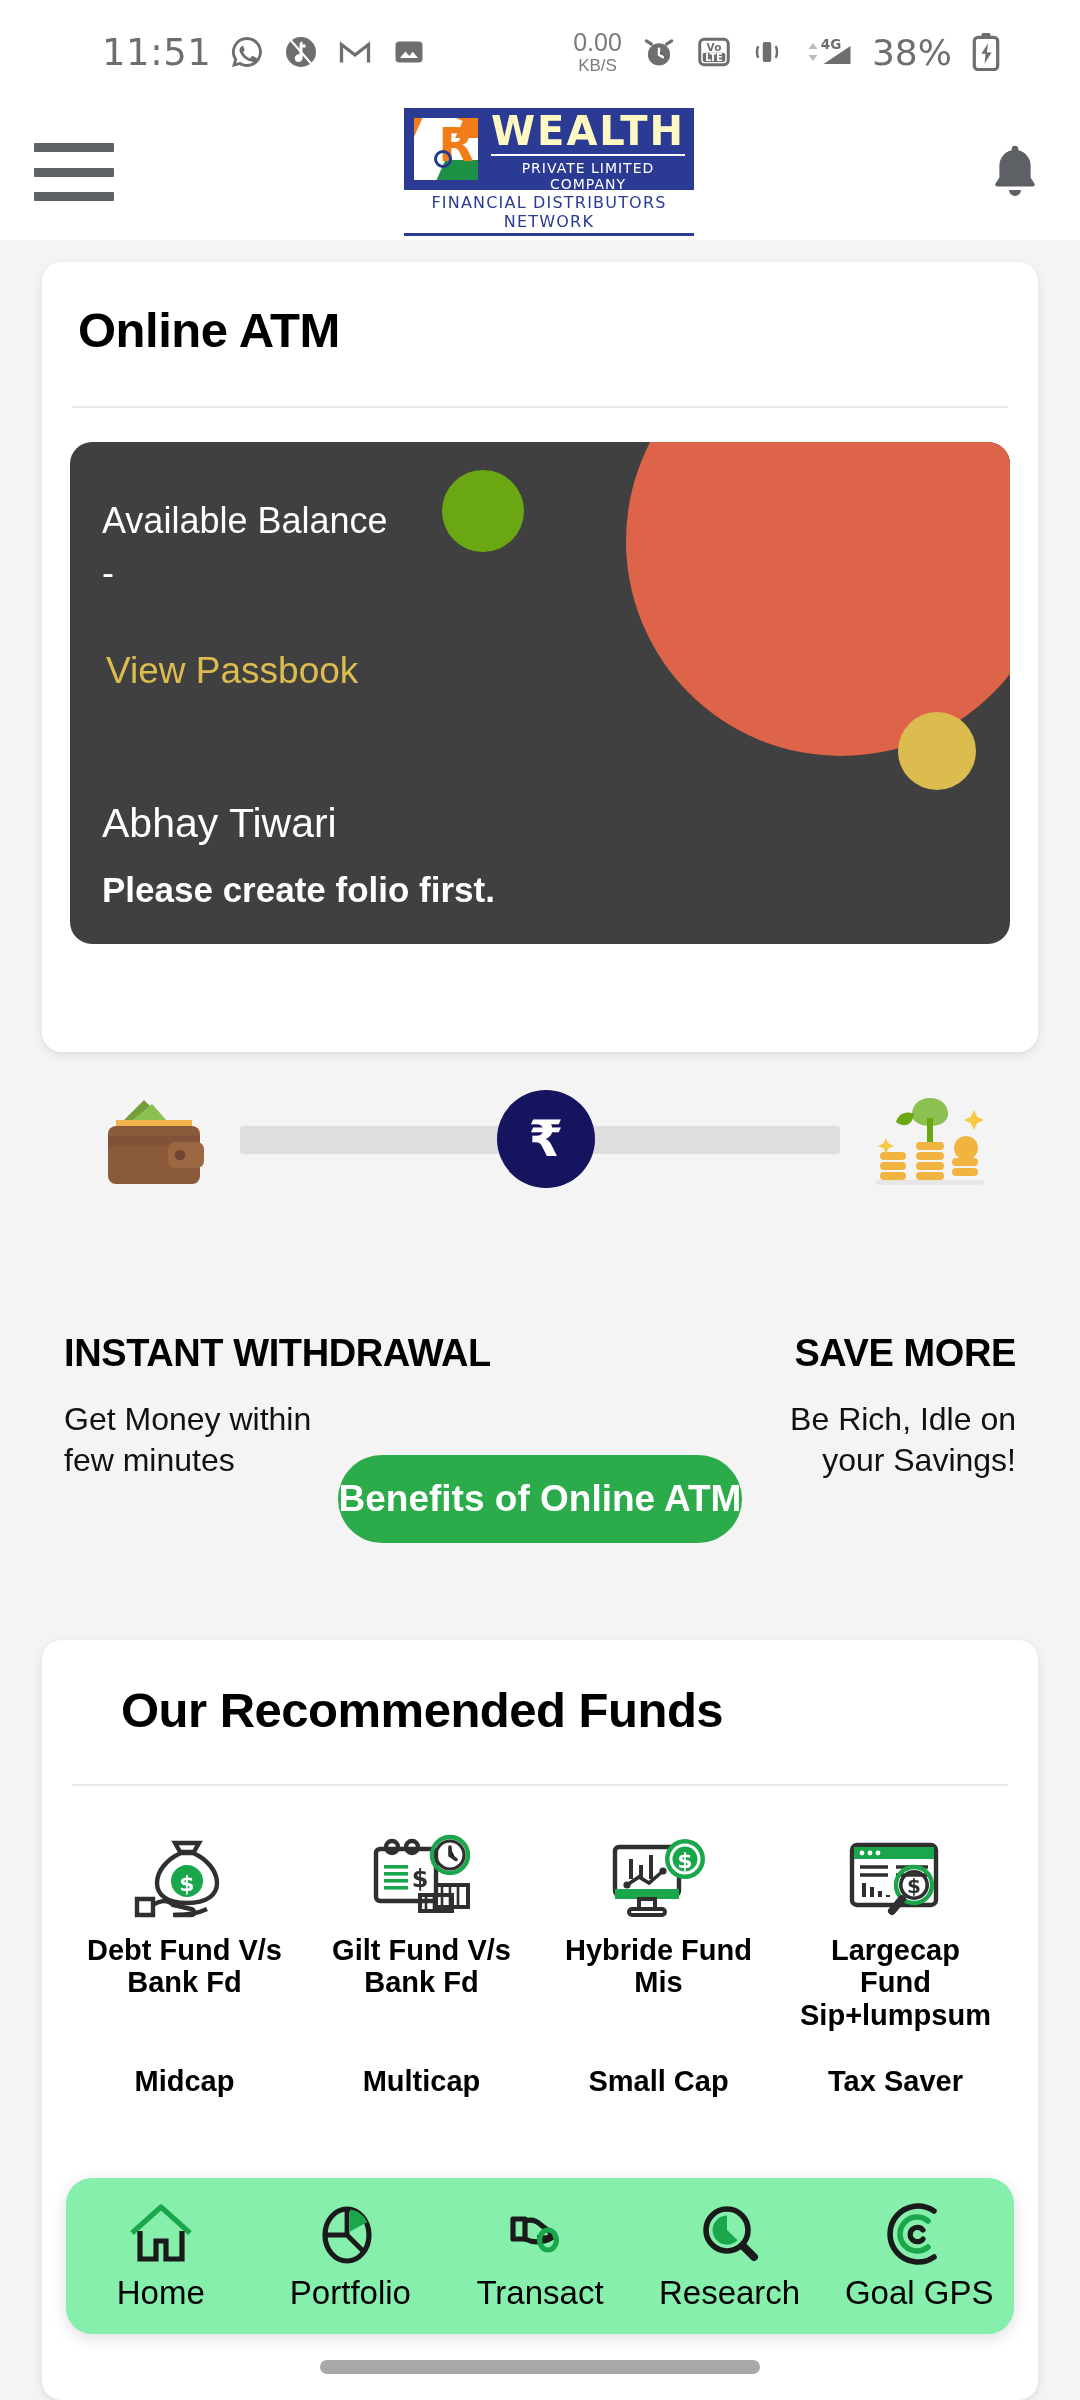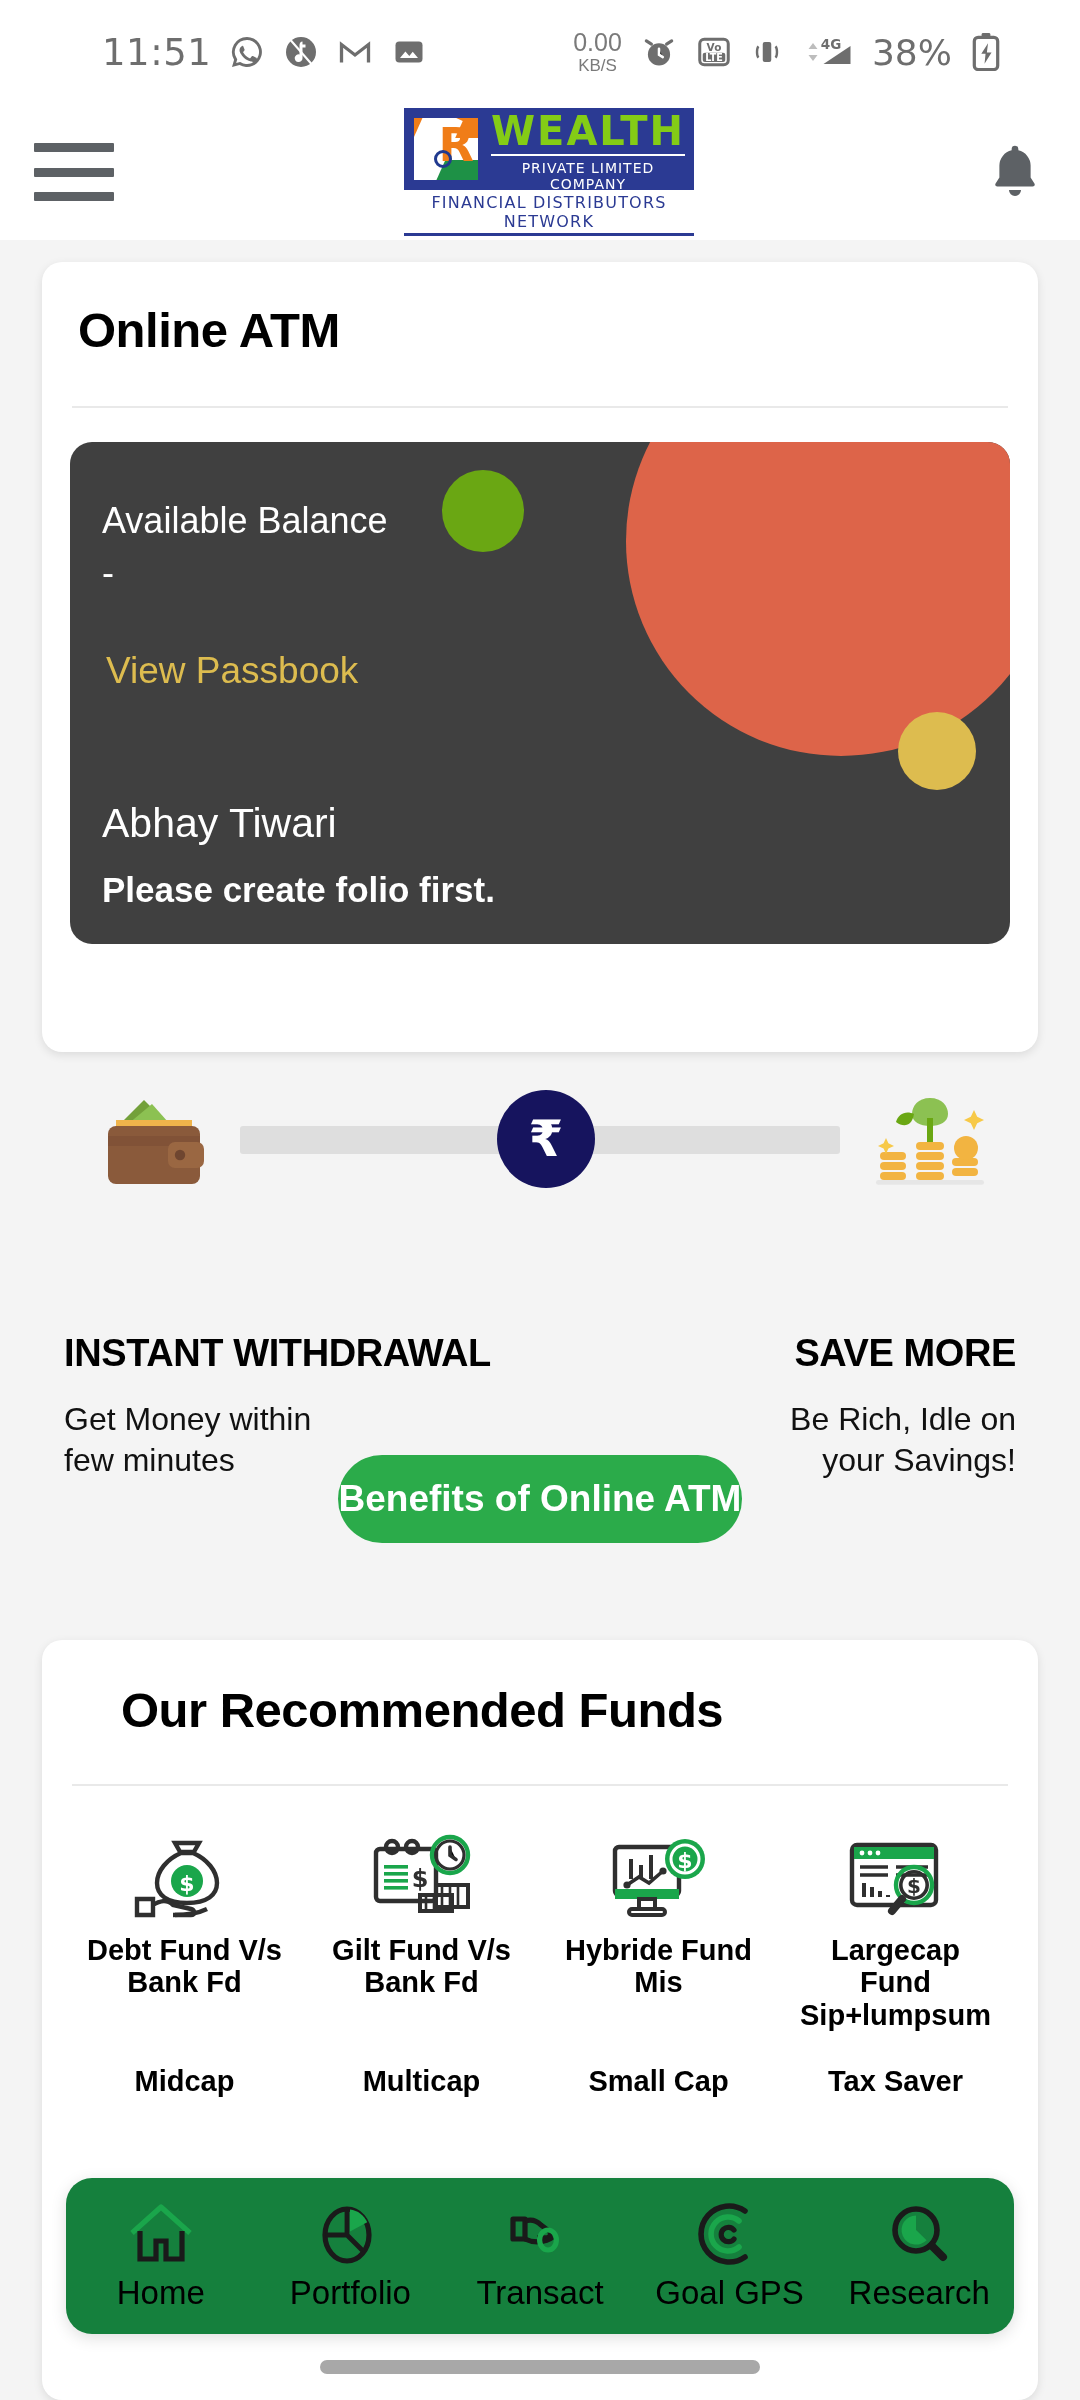--- a/index.html
+++ b/index.html
@@ -52,21 +52,21 @@
   .logo-badge .rglyph {
     position:absolute; right:4px; top:4px; font-size:46px; line-height:1;
     color:#f07d18; font-weight:bold; font-family:"DejaVu Sans", sans-serif;
   }
   .logo-badge .chakra {
     position:absolute; left:20px; top:32px; width:18px; height:18px;
     border:3px solid #203a8f; border-radius:50%;
   }
   .logo-text { flex:1; display:flex; flex-direction:column; justify-content:center; padding:4px 6px; }
   .logo-word {
-    color:#84cc16; font-size:40px; font-weight:bold; letter-spacing:2px;
+    color:#fef9c3; font-size:40px; font-weight:bold; letter-spacing:2px;
     text-align:center; line-height:1; font-family:"DejaVu Sans", sans-serif;
     border-top:2px solid #ffffff; border-bottom:2px solid #ffffff; padding:3px 0;
   }
   .logo-sub { color:#ffffff; font-size:14px; letter-spacing:1px; text-align:center; margin-top:4px; font-family:"DejaVu Sans", sans-serif;}
   .logo-net {
     color:#2b3a93; font-size:16px; letter-spacing:1.2px; text-align:center;
     margin-top:3px; border-bottom:3px solid #2b3a93; width:290px; padding-bottom:2px;
     font-family:"DejaVu Sans", sans-serif;
   }
   .bell { width:62px; height:70px; display:flex; align-items:center; justify-content:center; cursor:pointer; }
@@ -138,21 +138,21 @@
   .fund-item { display:flex; flex-direction:column; align-items:center; cursor:pointer; }
   .fund-ico { width:116px; height:104px; display:flex; align-items:center; justify-content:center; }
   .fund-lbl {
     font-size:29px; font-weight:bold; color:#000;
     text-align:center; line-height:1.12; width:200px; word-break:break-word;
   }
 
   
   .bottomnav {
     position:absolute; left:66px; top:2178px; width:948px; height:156px;
-    background:#15803d; border-radius:26px;
+    background:#86efac; border-radius:26px;
     box-shadow:0 4px 16px rgba(0,0,0,.13);
     display:flex; align-items:center; justify-content:space-around;
   }
   .nav-item { display:flex; flex-direction:column; align-items:center; width:170px; cursor:pointer; }
   .nav-ico { width:72px; height:68px; display:flex; align-items:center; justify-content:center; }
   .nav-lbl { margin-top:6px; font-size:33px; color:#000; }
 
   .home-indicator {
     position:absolute; left:50%; transform:translateX(-50%); bottom:26px;
     width:440px; height:14px; background:#a8a8a8; border-radius:8px;
@@ -485,34 +485,34 @@
           <path fill="none" stroke="#1a1a1a" stroke-width="2.6" d="M9 18c4 2 10 2 14-1"></path>
           <ellipse cx="20.5" cy="18.5" rx="4.2" ry="5" fill="none" stroke="#1aa64b" stroke-width="2.6"></ellipse>
         </svg>
       </div>
       <div class="nav-lbl">Transact</div>
     </div>
 
     <div class="nav-item">
       <div class="nav-ico">
         <svg width="66" height="62" viewBox="0 0 33 31">
+          <circle cx="15" cy="13.5" r="10.5" fill="none" stroke="#1a1a1a" stroke-width="2.8"></circle>
+          <path fill="#1aa64b" d="M15 6.2a7.3 7.3 0 1 0 5.3 12.4L15 13.5z"></path>
+          <path stroke="#1a1a1a" stroke-width="4" stroke-linecap="round" d="M23 21.5l5.5 5.5"></path>
+        </svg>
+      </div>
+      <div class="nav-lbl">Research</div>
+    </div>
+
+    <div class="nav-item">
+      <div class="nav-ico">
+        <svg width="66" height="62" viewBox="0 0 33 31">
           <path fill="none" stroke="#1a1a1a" stroke-width="2.8" stroke-linecap="round" d="M24 4a14 14 0 1 0 0 23"></path>
           <path fill="none" stroke="#1aa64b" stroke-width="2.8" stroke-linecap="round" d="M21 9a8.5 8.5 0 1 0 0 13"></path>
           <path fill="none" stroke="#1a1a1a" stroke-width="2.6" stroke-linecap="round" d="M18.5 13.5a3.6 3.6 0 1 0 0 4.5"></path>
         </svg>
       </div>
       <div class="nav-lbl">Goal GPS</div>
     </div>
-
-    <div class="nav-item">
-      <div class="nav-ico">
-        <svg width="66" height="62" viewBox="0 0 33 31">
-          <circle cx="15" cy="13.5" r="10.5" fill="none" stroke="#1a1a1a" stroke-width="2.8"></circle>
-          <path fill="#1aa64b" d="M15 6.2a7.3 7.3 0 1 0 5.3 12.4L15 13.5z"></path>
-          <path stroke="#1a1a1a" stroke-width="4" stroke-linecap="round" d="M23 21.5l5.5 5.5"></path>
-        </svg>
-      </div>
-      <div class="nav-lbl">Research</div>
-    </div>
   </div>
 
   <div class="home-indicator"></div>
 </div>
 
 </body></html>

